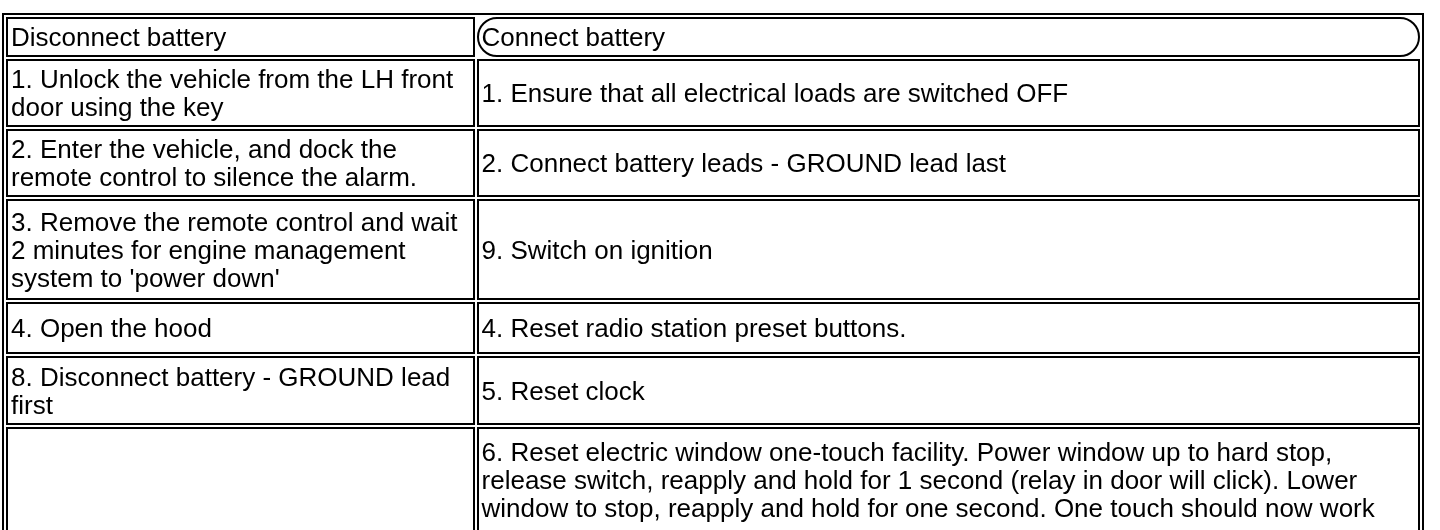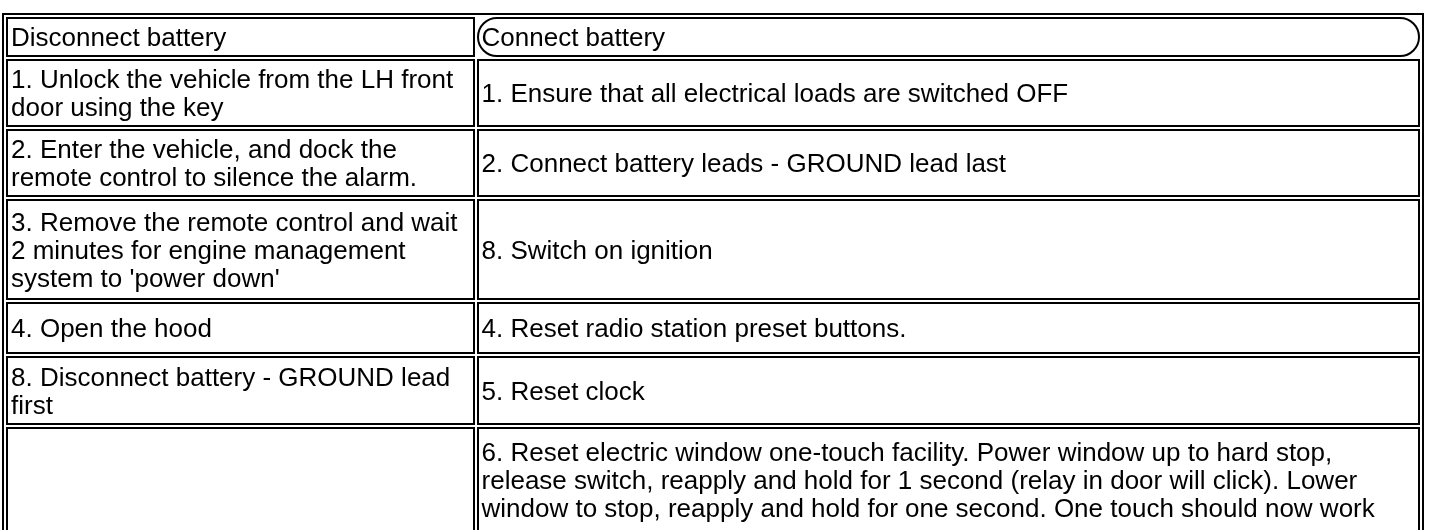--- a/index.html
+++ b/index.html
@@ -56,21 +56,21 @@
       <tr class="h-r1">
         <td>1. Unlock the vehicle from the LH front door using the key</td>
         <td>1. Ensure that all electrical loads are switched OFF</td>
       </tr>
       <tr class="h-r2">
         <td>2. Enter the vehicle, and dock the remote control to silence the alarm.</td>
         <td>2. Connect battery leads - GROUND lead last</td>
       </tr>
       <tr class="h-r3">
         <td>3. Remove the remote control and wait 2 minutes for engine management system to 'power down'</td>
-        <td>8. Switch on ignition</td>
+        <td>9. Switch on ignition</td>
       </tr>
       <tr class="h-r4">
         <td>4. Open the hood</td>
         <td>4. Reset radio station preset buttons.</td>
       </tr>
       <tr class="h-r5">
         <td>8. Disconnect battery - GROUND lead first</td>
         <td>5. Reset clock</td>
       </tr>
       <tr class="h-r6">

